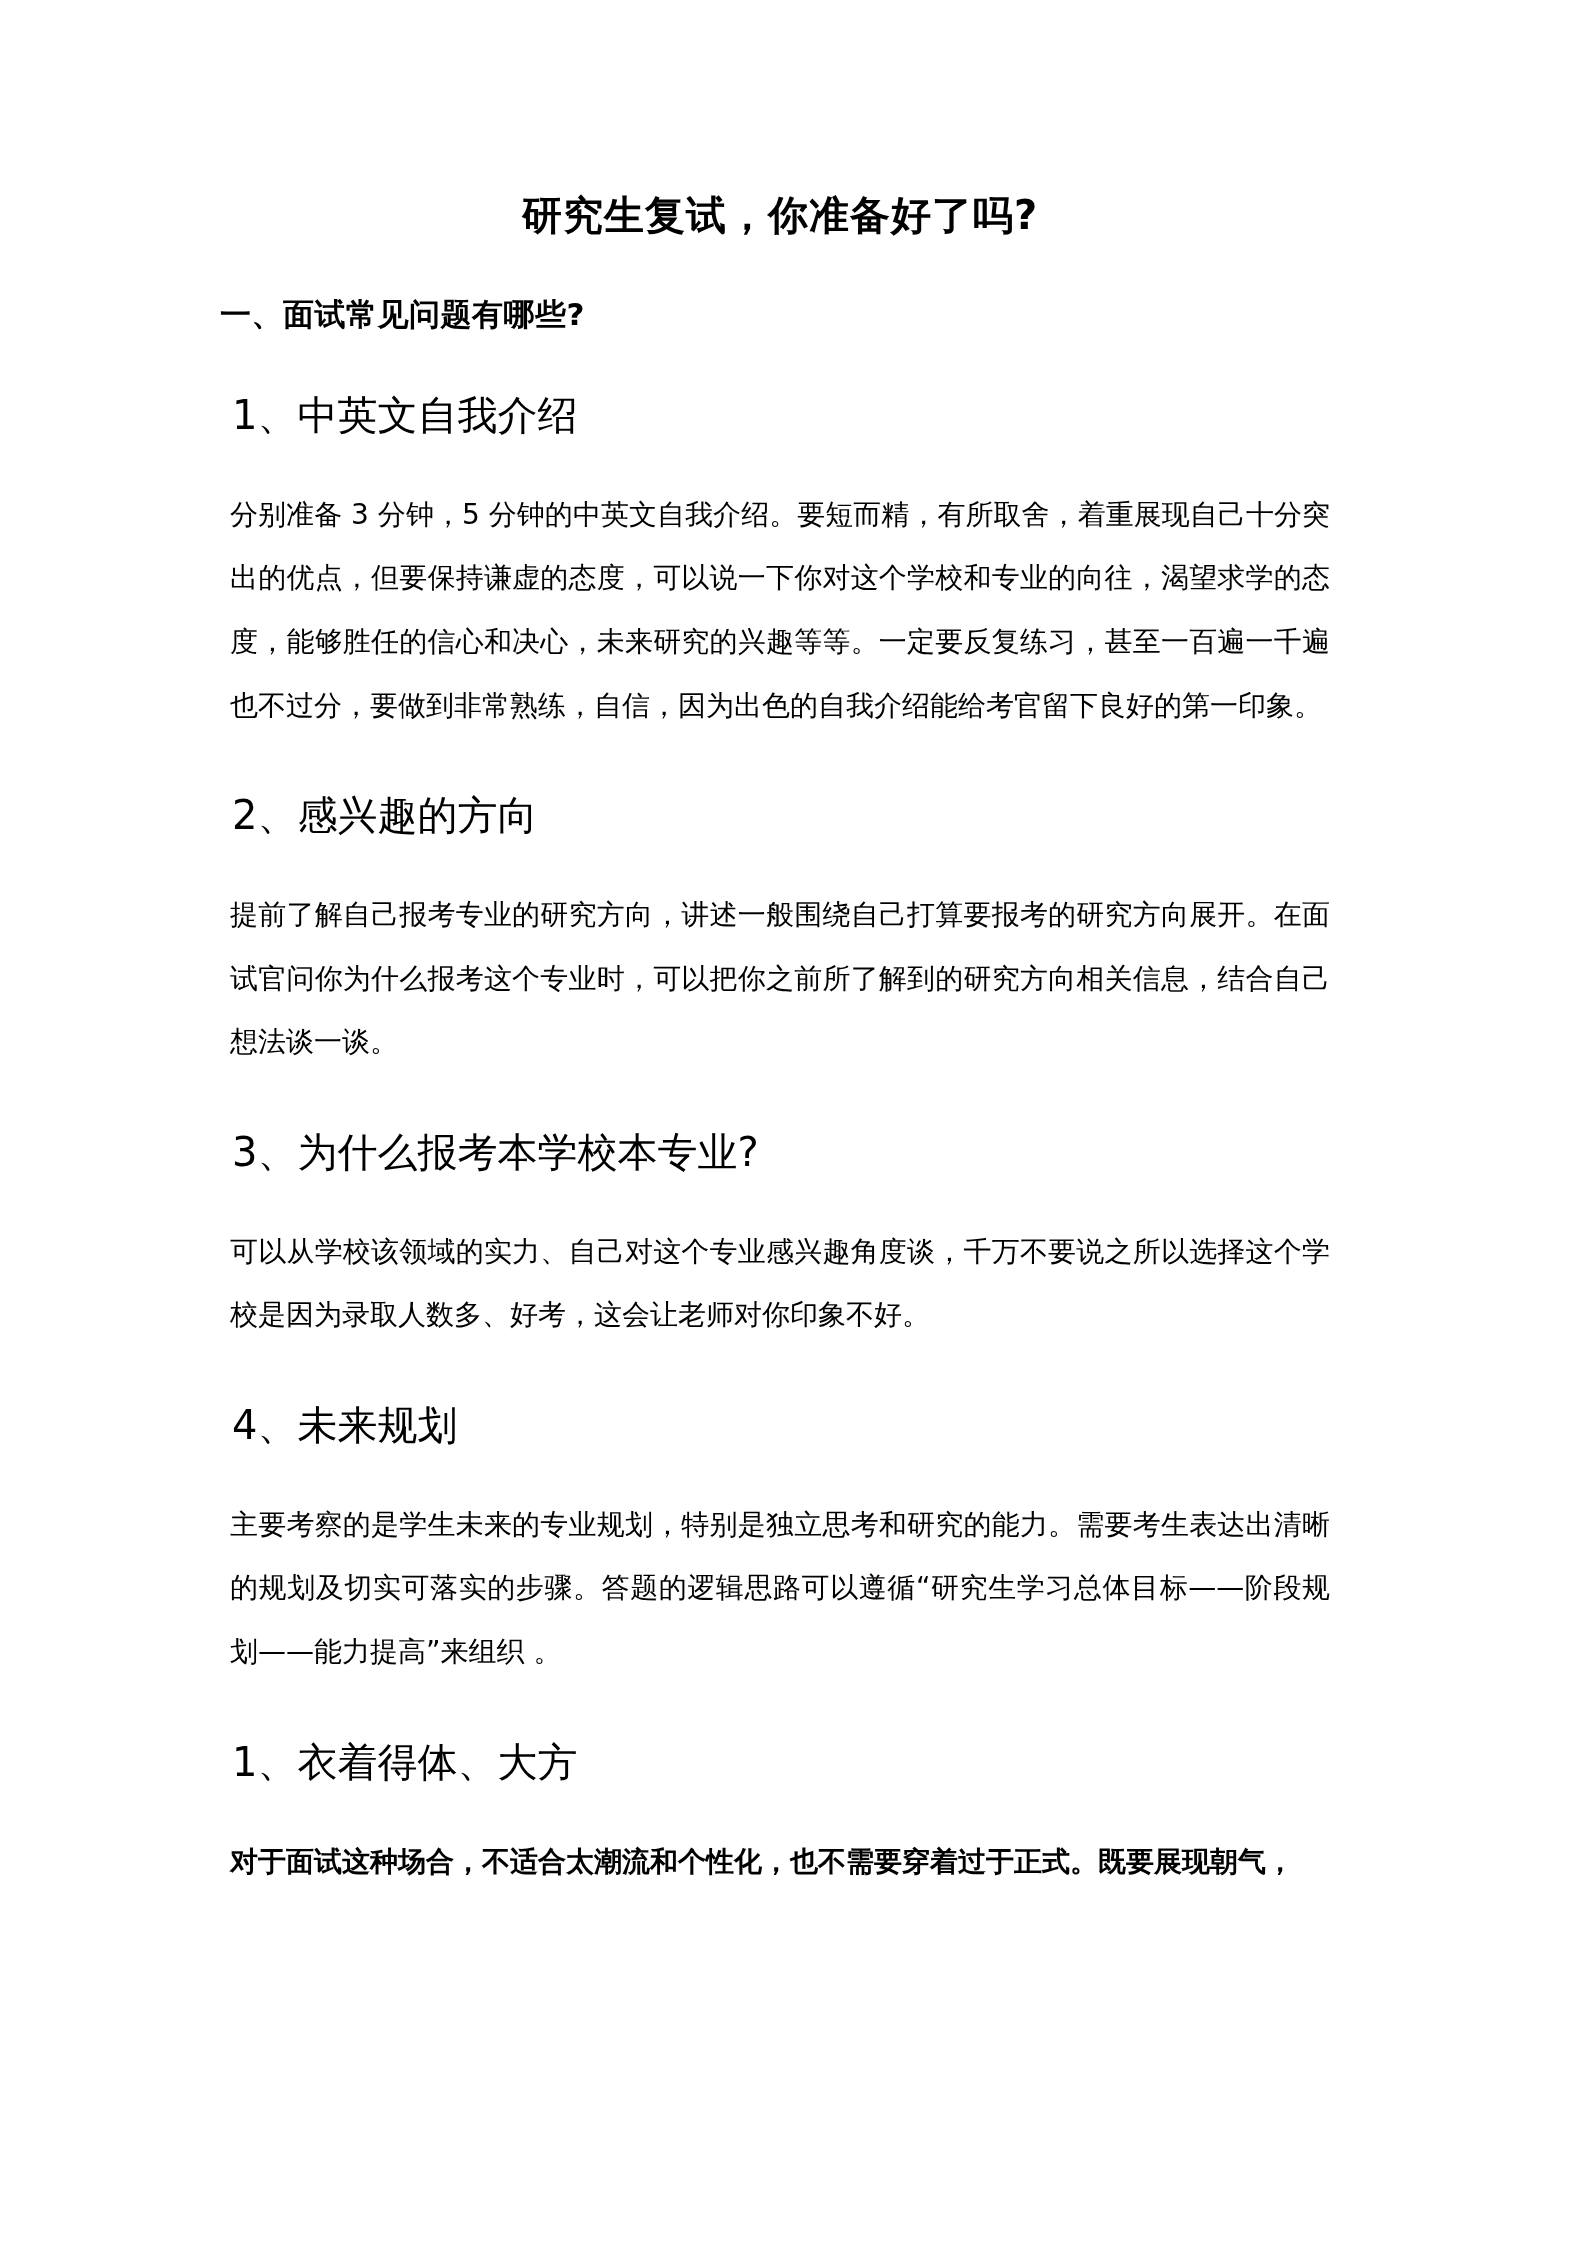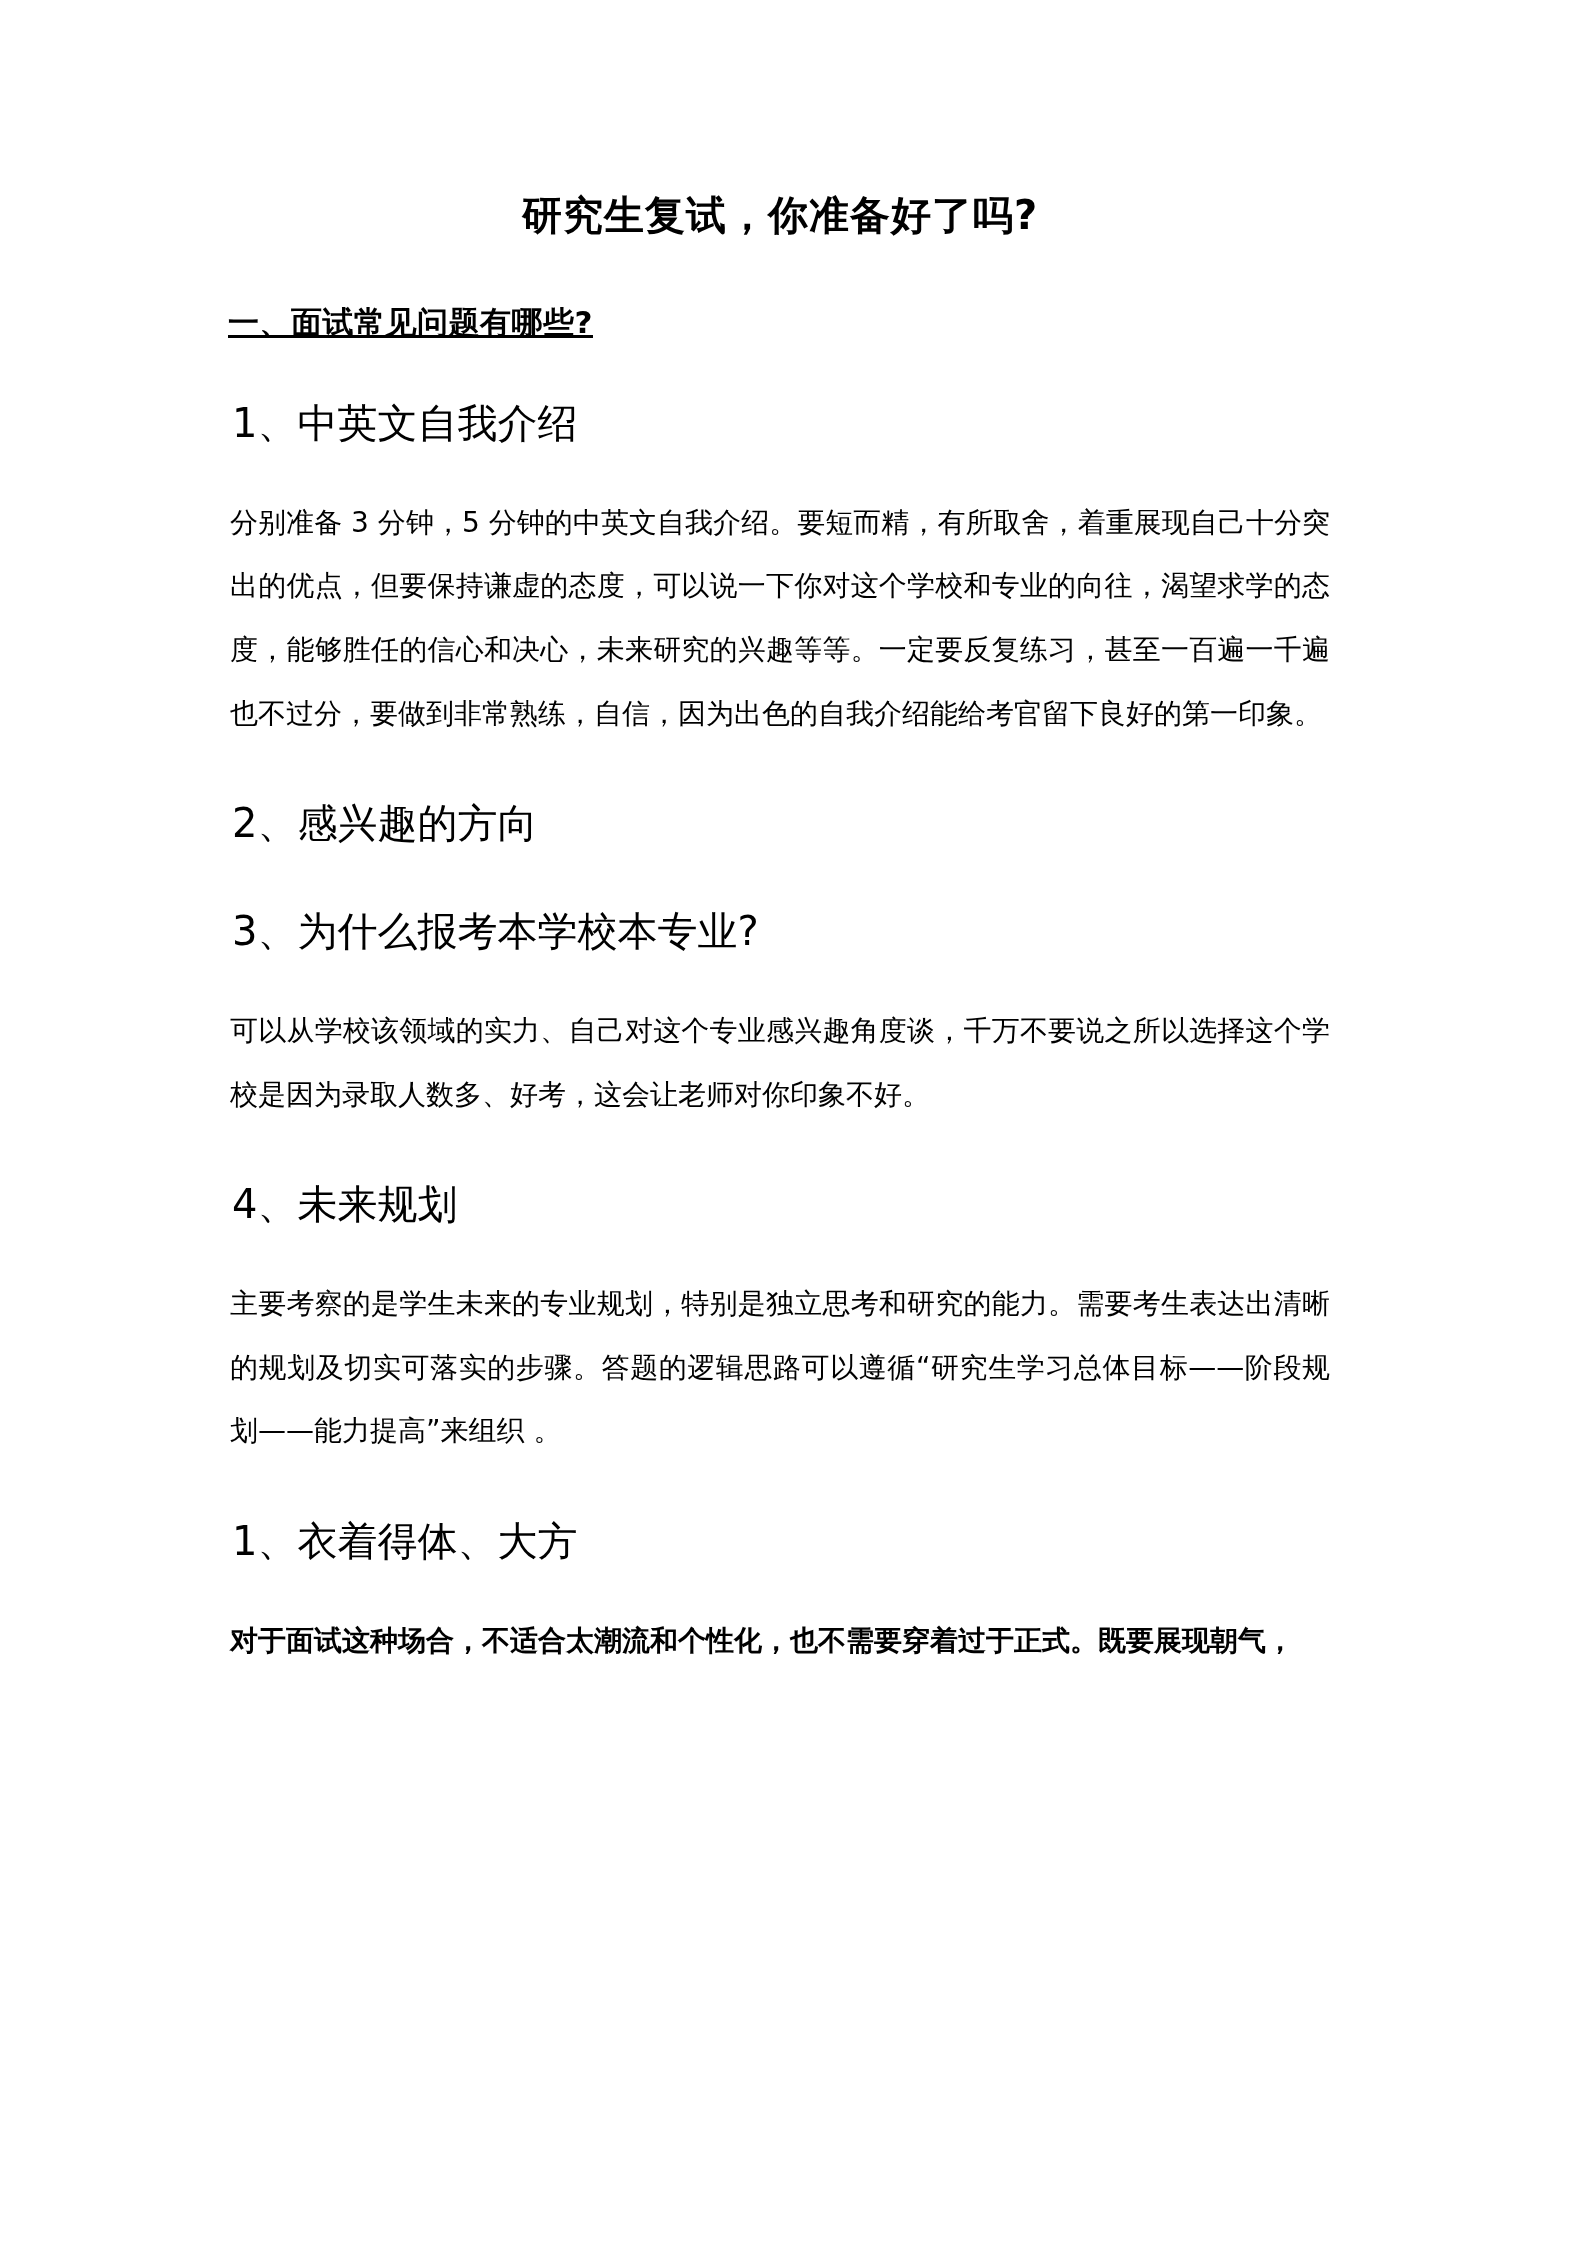--- a/index.html
+++ b/index.html
@@ -33,24 +33,23 @@
     text-align: center;
     letter-spacing: 1px;
     margin: 0;
     padding-top: 190px;
     line-height: 1.25;
   }
   .section-heading {
     font-size: 31px;
     font-weight: bold;
     letter-spacing: 0.5px;
-    margin: 8px;
+    margin: 0;
     padding-top: 42px;
     line-height: 1.45;
-    text-decoration: underline;
   }
   .item-heading {
     font-size: 40px;
     font-weight: normal;
     margin: 12px;
     padding-top: 36px;
     line-height: 1.5;
   }
   .para {
     font-size: 28px;
@@ -80,20 +79,21 @@
     <h1 class="doc-title">研究生复试，你准备好了吗?</h1>
 
     <h2 class="section-heading first">一、面试常见问题有哪些?</h2>
 
     <p class="item-heading">1、中英文自我介绍</p>
 
     <p class="para">分别准备 3 分钟，5 分钟的中英文自我介绍。要短而精，有所取舍，着重展现自己十分突出的优点，但要保持谦虚的态度，可以说一下你对这个学校和专业的向往，渴望求学的态度，能够胜任的信心和决心，未来研究的兴趣等等。一定要反复练习，甚至一百遍一千遍也不过分，要做到非常熟练，自信，因为出色的自我介绍能给考官留下良好的第一印象。</p>
 
     <p class="item-heading">2、感兴趣的方向</p>
 
+    <p class="para">提前了解自己报考专业的研究方向，讲述一般围绕自己打算要报考的研究方向展开。在面试官问你为什么报考这个专业时，可以把你之前所了解到的研究方向相关信息，结合自己想法谈一谈。</p>
 
     <p class="item-heading">3、为什么报考本学校本专业?</p>
 
     <p class="para">可以从学校该领域的实力、自己对这个专业感兴趣角度谈，千万不要说之所以选择这个学校是因为录取人数多、好考，这会让老师对你印象不好。</p>
 
     <p class="item-heading">4、未来规划</p>
 
     <p class="para">主要考察的是学生未来的专业规划，特别是独立思考和研究的能力。需要考生表达出清晰的规划及切实可落实的步骤。答题的逻辑思路可以遵循“研究生学习总体目标——阶段规划——能力提高”来组织 。</p>
 
 

